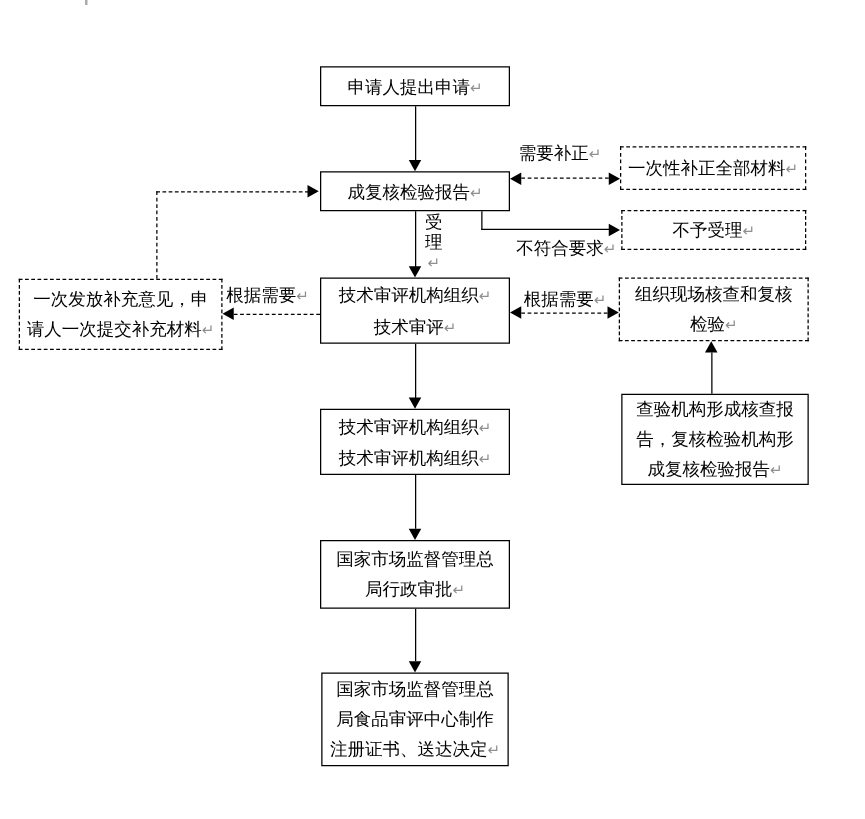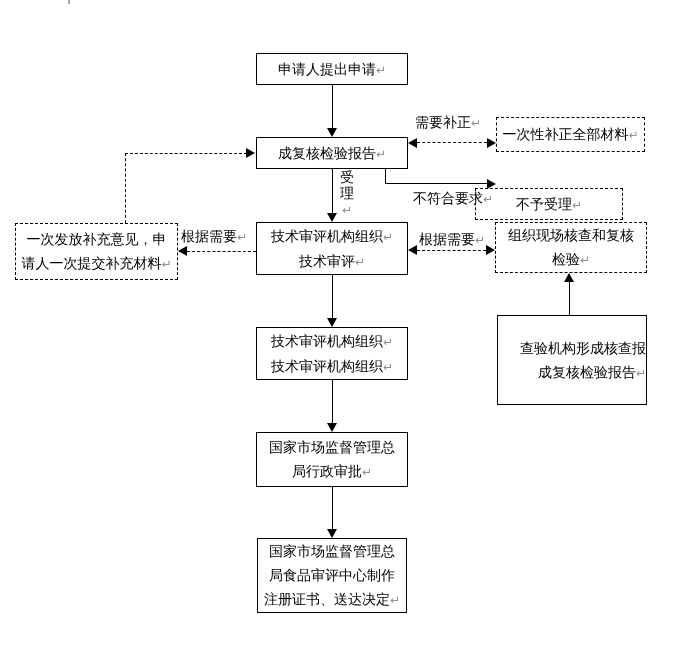--- a/index.html
+++ b/index.html
@@ -62,31 +62,32 @@
   <div class="box" style="left:257px;top:538px;width:150px;height:75px;">
     <div><span>国家市场监督管理总</span></div>
     <div><span>局食品审评中心制作</span></div>
     <div><span>注册证书、送达决定</span><span class="pmark">↵</span></div>
   </div>
 
   <div class="box dashed" style="left:496px;top:117px;width:149px;height:35px;">
     <div><span>一次性补正全部材料</span><span class="pmark">↵</span></div>
   </div>
 
-  <div class="box dashed" style="left:475px;top:168px;width:148px;height:32px;margin-top:20px;">
+  <div class="box dashed" style="left:497px;top:168px;width:148px;height:32px;">
     <div><span>不予受理</span><span class="pmark">↵</span></div>
   </div>
 
   <div class="box dashed" style="left:495px;top:222px;width:152px;height:51px;">
     <div><span>组织现场核查和复核</span></div>
     <div><span>检验</span><span class="pmark">↵</span></div>
   </div>
 
-  <div class="box" style="left:497px;top:315px;width:150px;height:90px;text-align:right;">
+  <div class="box" style="left:497px;top:315px;width:150px;height:73px;">
     <div><span>查验机构形成核查报</span></div>
+    <div><span>告，复核检验机构形</span></div>
     <div><span>成复核检验报告</span><span class="pmark">↵</span></div>
   </div>
 
   <div class="box dashed" style="left:15px;top:223px;width:163px;height:57px;">
     <div><span>一次发放补充意见，申</span></div>
     <div><span>请人一次提交补充材料</span><span class="pmark">↵</span></div>
   </div>
 
   <div class="lbl" style="left:415px;top:114px;"><span>需要补正</span><span class="pmark">↵</span></div>
 

